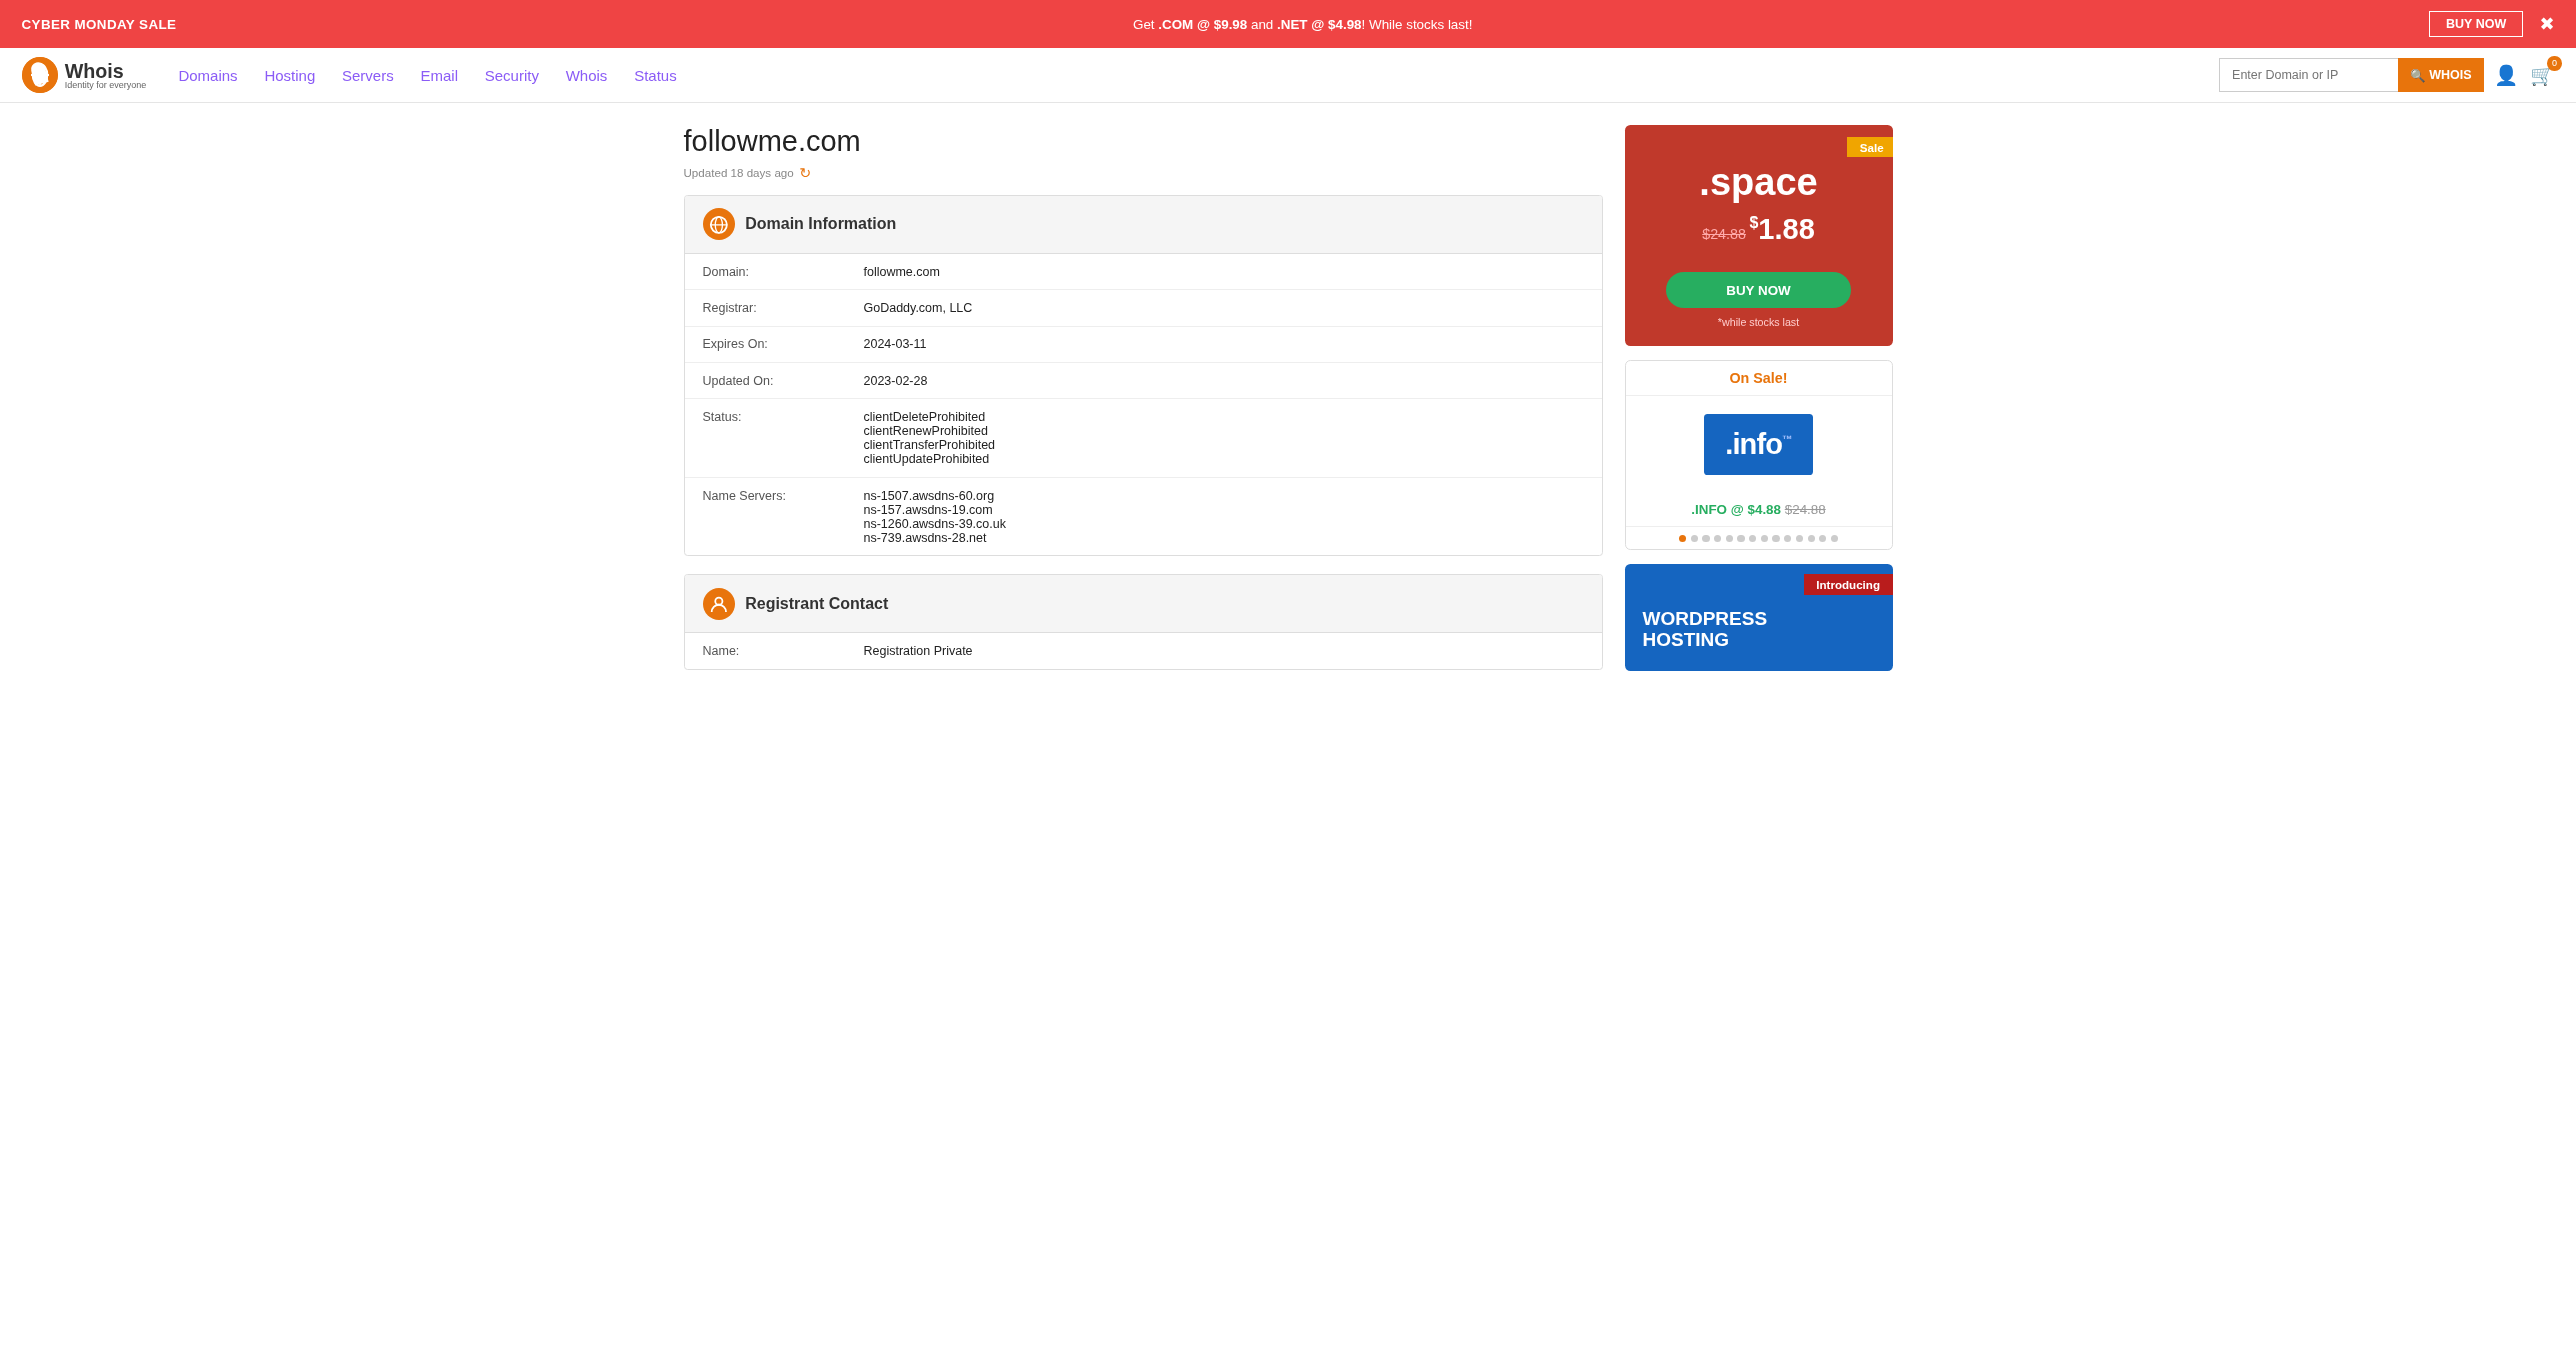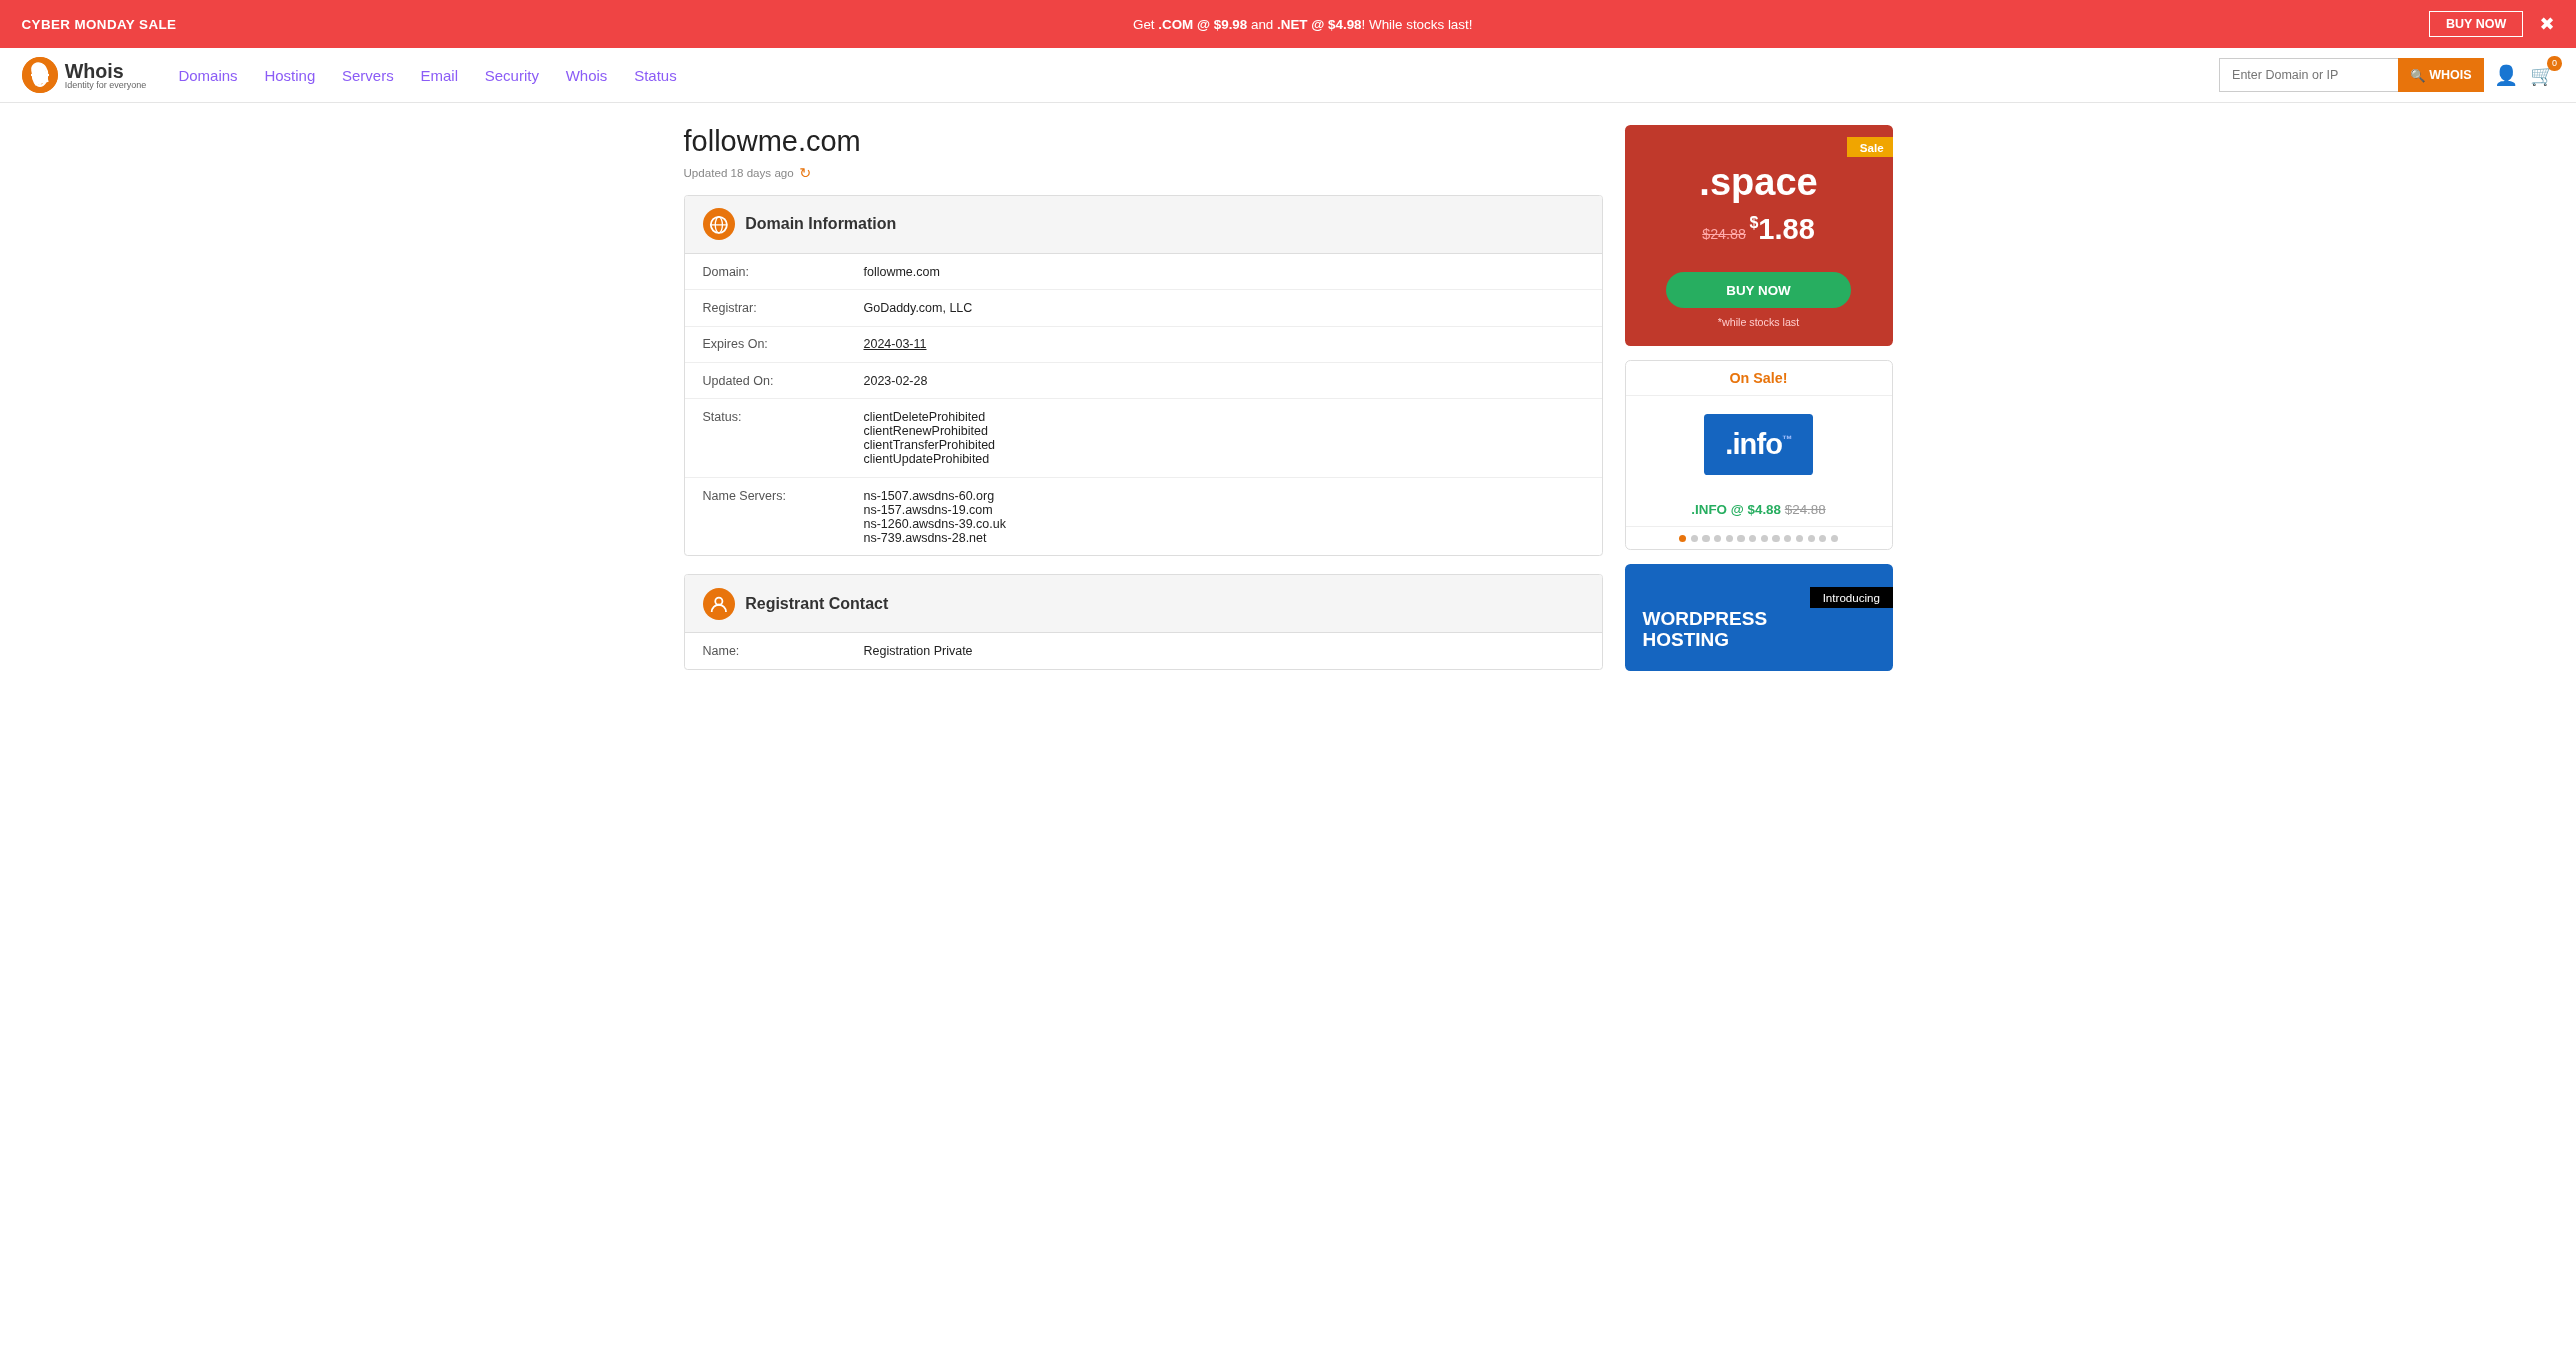--- a/index.html
+++ b/index.html
@@ -298,27 +298,27 @@
 
     
     .promo-card-blue {
       background: #1565c0;
       border-radius: 5.4px;
       overflow: hidden;
       min-height: 107px;
       position: relative;
     }
     .introducing-banner {
-      background: #000000;
+      background: #b91c1c;
       color: #fff;
       font-size: 11.6px;
-      font-weight: normal;
+      font-weight: bold;
       padding: 3.6px 12.5px;
       position: absolute;
-      top: 23px; right: 0;
+      top: 10px; right: 0;
     }
     .wp-content {
       padding: 18px;
       color: #fff;
     }
     .wp-title {
       font-size: 19px;
       font-weight: 900;
       line-height: 1.1;
       margin-top: 27px;
@@ -405,21 +405,21 @@
             <tr>
               <td>Domain:</td>
               <td style="white-space: pre-line;">followme.com</td>
             </tr>
             <tr>
               <td>Registrar:</td>
               <td style="white-space: pre-line;">GoDaddy.com, LLC</td>
             </tr>
             <tr>
               <td>Expires On:</td>
-              <td style="white-space: pre-line; text-decoration: underline;">2024-03-11</td>
+              <td style="white-space: pre-line;">2024-03-11</td>
             </tr>
             <tr>
               <td>Updated On:</td>
               <td style="white-space: pre-line;">2023-02-28</td>
             </tr>
             <tr>
               <td>Status:</td>
               <td style="white-space: pre-line;">clientDeleteProhibited
 clientRenewProhibited
 clientTransferProhibited

